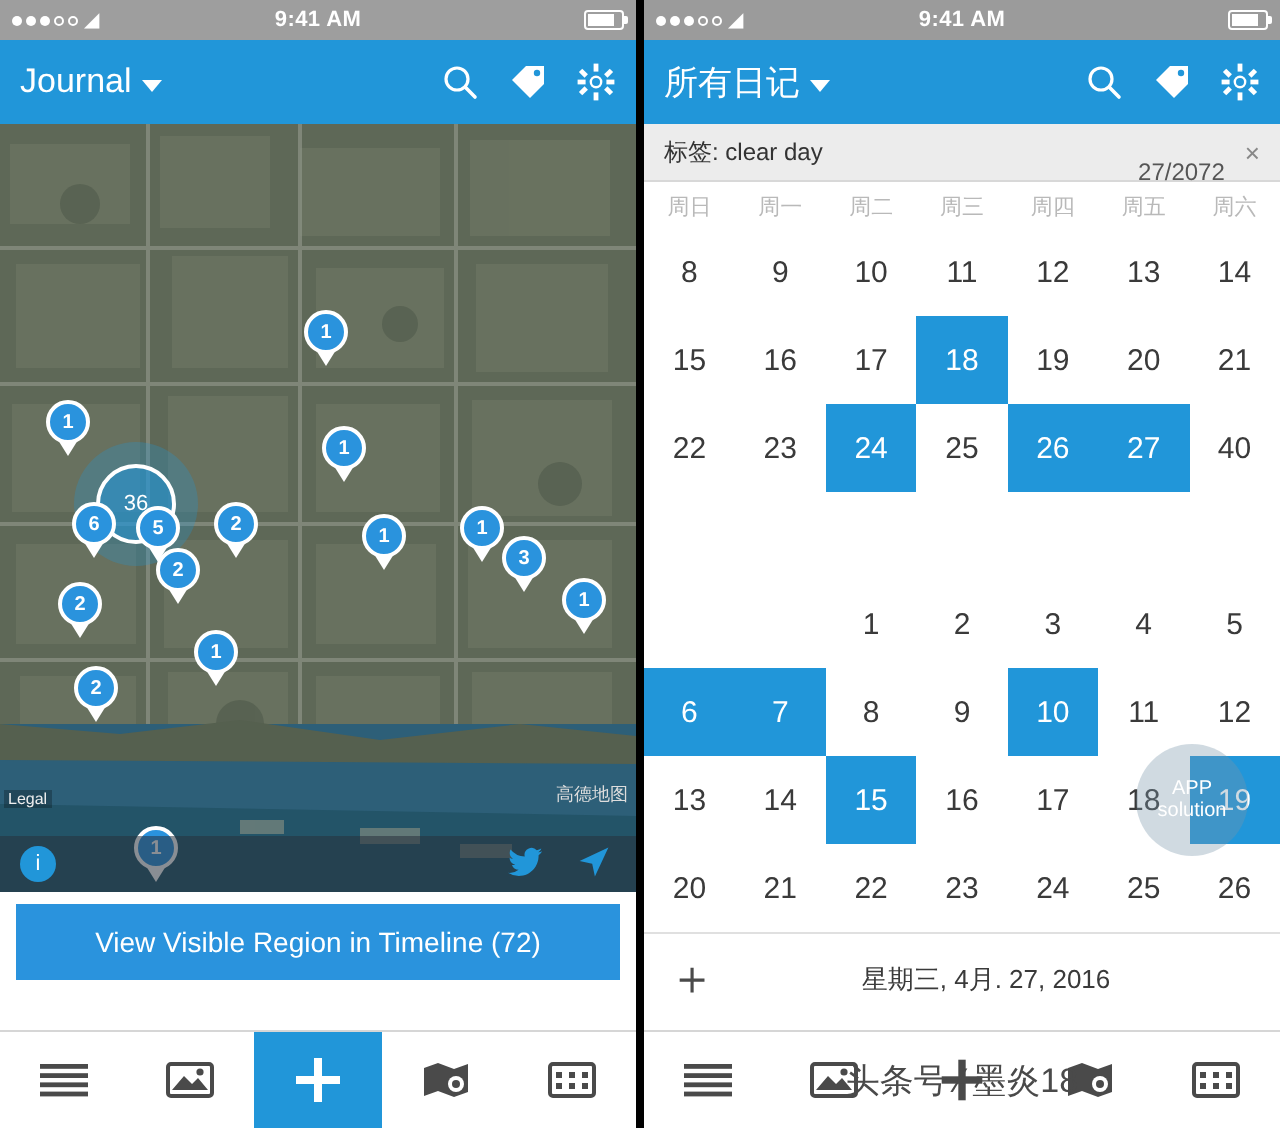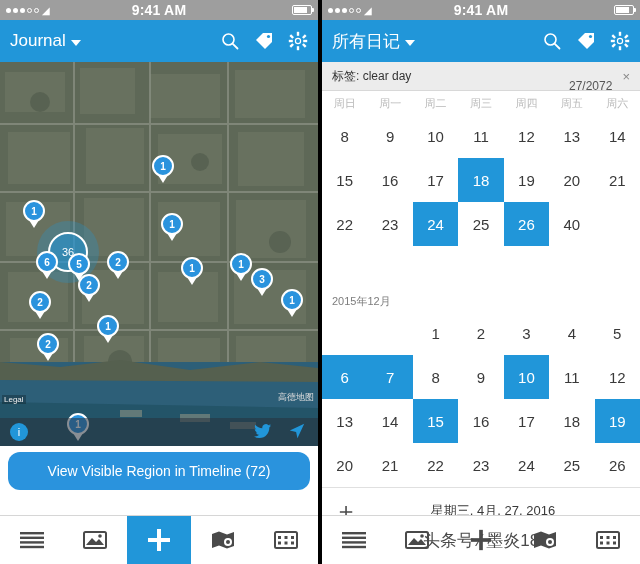--- a/index.html
+++ b/index.html
@@ -7,21 +7,21 @@
   .wrap{display:flex;width:640px;height:564px;}
   .phone{position:relative;width:318px;height:564px;overflow:hidden;background:#fff;}
   .phone.left{width:318px;}
   .divider{width:4px;background:#000;height:564px;}
   .phone.right{width:318px;}
 
   
   .statusbar{height:20px;background:#9b9b9b;color:#fff;display:flex;align-items:center;font-size:11px;position:relative;}
   .statusbar.left{background:#9e9e9e;}
   .sb-left{display:flex;align-items:center;gap:3px;padding-left:6px;}
-  .sb-time{position:absolute;left:0;right:0;text-align:center;font-weight:bold;font-size:14px;letter-spacing:.2px;}
+  .sb-time{position:absolute;left:0;right:0;text-align:center;font-weight:bold;font-size:11px;letter-spacing:.2px;}
   .sb-right{margin-left:auto;padding-right:6px;display:flex;align-items:center;gap:4px;}
   .dots{display:flex;gap:2px;align-items:center;}
   .dot{width:5px;height:5px;border-radius:50%;background:#fff;}
   .dot.hollow{background:transparent;border:1px solid #fff;width:3px;height:3px;}
   .wifi{font-size:10px;}
   .batt{width:18px;height:8px;border:1px solid #fff;border-radius:2px;position:relative;}
   .batt:after{content:"";position:absolute;right:-3px;top:2px;width:2px;height:4px;background:#fff;border-radius:0 1px 1px 0;}
   .batt i{display:block;height:6px;margin:1px;background:#fff;width:70%;}
 
   
@@ -39,21 +39,21 @@
   .pin .tip{width:0;height:0;margin:-2px auto 0;border-left:5px solid transparent;border-right:5px solid transparent;border-top:8px solid #fff;}
   .cluster{position:absolute;transform:translate(-50%,-50%);width:40px;height:40px;border-radius:50%;background:rgba(33,150,217,.55);border:2px solid #fff;box-sizing:border-box;color:#fff;font-size:11px;display:flex;align-items:center;justify-content:center;}
   .halo{position:absolute;transform:translate(-50%,-50%);width:62px;height:62px;border-radius:50%;background:rgba(33,150,217,.28);}
   .legal{position:absolute;left:2px;bottom:42px;font-size:8px;color:#eee;background:rgba(0,0,0,.25);padding:0 2px;}
   .mapnote{position:absolute;right:4px;bottom:42px;font-size:9px;color:#ddd;}
 
   .maptool{position:absolute;left:0;right:0;bottom:0;height:28px;background:rgba(40,50,60,.55);display:flex;align-items:center;padding:0 10px;}
   .circ{width:18px;height:18px;border-radius:50%;background:#2196d9;color:#fff;font-size:11px;display:flex;align-items:center;justify-content:center;}
   .maptool .right{margin-left:auto;display:flex;gap:14px;align-items:center;color:#2196d9;}
 
-  .cta{height:38px;margin:6px 8px;background:#2a93dd;color:#fff;border-radius:12px;display:flex;align-items:center;justify-content:center;font-size:14px;}
+  .cta{height:38px;margin:6px 8px;background:#2a93dd;color:#fff;border-radius:0;display:flex;align-items:center;justify-content:center;font-size:14px;}
 
   .tabbar{position:absolute;left:0;bottom:0;width:318px;height:48px;background:#fff;display:flex;align-items:stretch;border-top:1px solid #d6d6d6;}
   .tab{flex:1;display:flex;align-items:center;justify-content:center;color:#4a4a4a;}
   .tab.active{background:#2196d9;color:#fff;}
 
   
   .filterbar{height:28px;background:#ececec;display:flex;align-items:center;padding:0 10px;font-size:12px;color:#333;border-bottom:1px solid #d8d8d8;}
   .filterbar .count{margin-left:auto;color:#555;margin-top:20px;}
   .filterbar .x{margin-left:10px;color:#888;font-size:13px;}
   .weekhdr{display:grid;grid-template-columns:repeat(7,1fr);background:#fff;color:#b9b9b9;font-size:11px;text-align:center;padding:5px 0 3px;}
@@ -412,30 +412,30 @@
       <div class="cell sel">18</div>
       <div class="cell">19</div>
       <div class="cell">20</div>
       <div class="cell">21</div>
 
       <div class="cell">22</div>
       <div class="cell">23</div>
       <div class="cell sel">24</div>
       <div class="cell">25</div>
       <div class="cell sel">26</div>
+      <div class="cell sel">27</div>
 
       <div class="cell">40</div>
       <div class="cell empty"></div>
       <div class="cell empty"></div>
       <div class="cell empty"></div>
       <div class="cell empty"></div>
       <div class="cell empty"></div>
     </div>
 
-    <div class="monthlabel">2015年12月</div>
     <div class="grid">
       <div class="cell empty"></div>
       <div class="cell empty"></div>
       <div class="cell">1</div>
       <div class="cell">2</div>
       <div class="cell">3</div>
       <div class="cell">4</div>
       <div class="cell">5</div>
 
       <div class="cell sel">6</div>
@@ -456,20 +456,24 @@
 
       <div class="cell">20</div>
       <div class="cell">21</div>
       <div class="cell">22</div>
       <div class="cell">23</div>
       <div class="cell">24</div>
       <div class="cell">25</div>
       <div class="cell">26</div>
     </div>
 
+    <div class="watermark">
+      <span>APP</span>
+      <span>solution</span>
+    </div>
 
     <div class="datebar">
       <span class="plus">＋</span>
       <span class="datetext">星期三, 4月. 27, 2016</span>
     </div>
 
     <div class="tabbar">
       <div class="tab">
         <svg width="24" height="18" viewBox="0 0 24 18">
             <g fill="currentColor">

